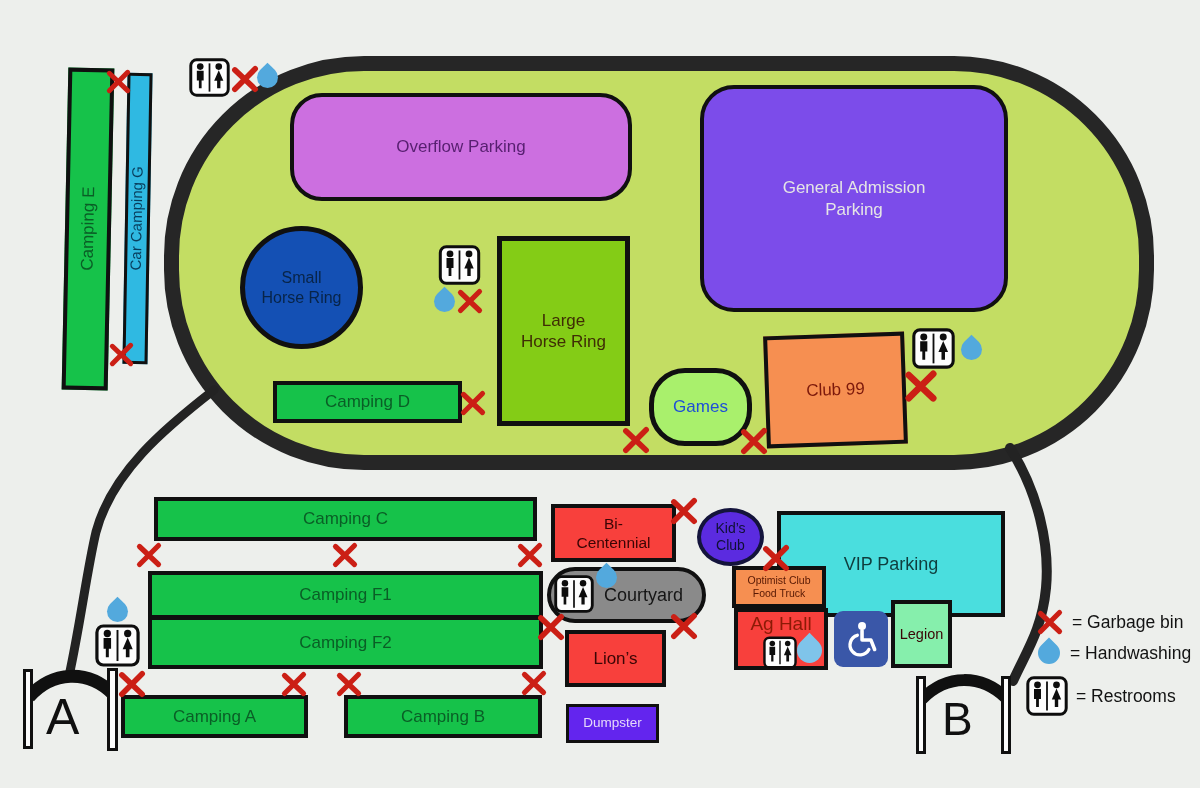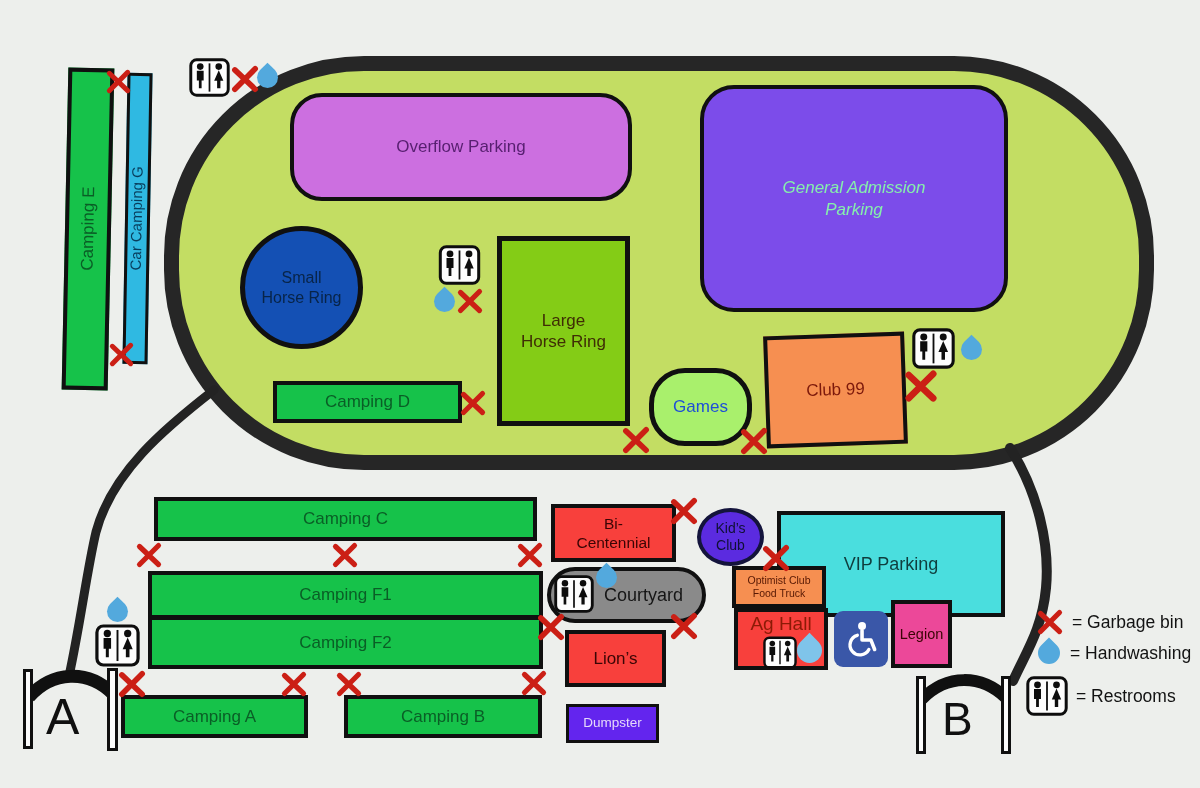--- a/index.html
+++ b/index.html
@@ -13,25 +13,25 @@
   .zlabel{white-space:pre-line;line-height:1.25;font-weight:500;}
   .marker{position:absolute;z-index:4;display:flex;align-items:center;justify-content:center;}
   
   .oval{background:#C3DD63;border:15px solid #262626;border-radius:200px;z-index:0;}
   .fill-green{background:#16C24A;}   .fill-cyan{background:#2FB9E2;}
   .fill-orchid{background:#CC6FE0;}  .fill-purple{background:#7C4CEA;}
   .fill-blue{background:#1450B4;}    .fill-yellow{background:#84cc16;}
   .fill-lgreen{background:#A9F06C;}  .fill-orange{background:#F68F51;}
   .fill-red{background:#F8403C;}     .fill-vip{background:#4ADEDE;}
   .fill-gray{background:#8A8A8A;}    .fill-kids{background:#5B2BE0;}
-  .fill-dump{background:#6325EE;}    .fill-legion{background:#ec4899;}
+  .fill-dump{background:#6325EE;}    .fill-legion{background:#86efac;}
   .fill-hc{background:#3A57A8;}
   
   .t-green{color:#0A5E26;} .t-teal{color:#083D5C;} .t-orchid{color:#571F70;}
-  .t-indigo{color:#86efac;font-style:italic;} .t-navy{color:#082448;} .t-brown{color:#3F2D05;}
+  .t-indigo{color:#e5e5e5;} .t-navy{color:#082448;} .t-brown{color:#3F2D05;}
   .t-dkgreen{color:#1d4ed8;} .t-maroon{color:#7C190B;} .t-dkred{color:#3A0505;}
   .t-black{color:#161616;} .t-kids{color:#101035;} .t-vip{color:#0F3D3D;}
   .t-opt{color:#571803;} .t-ag{color:#8C1A06;} .t-dump{color:#E6D9FA;}
   
   .vwrap{overflow:visible;}
   .vtext{transform:rotate(-90deg);white-space:nowrap;}
   
   .drop{width:var(--s,20px);height:var(--s,20px);background:#53A9DD;
         border-radius:0 50% 50% 50%;transform:rotate(45deg);}
   .drop-light{background:#7FC4EA;}

